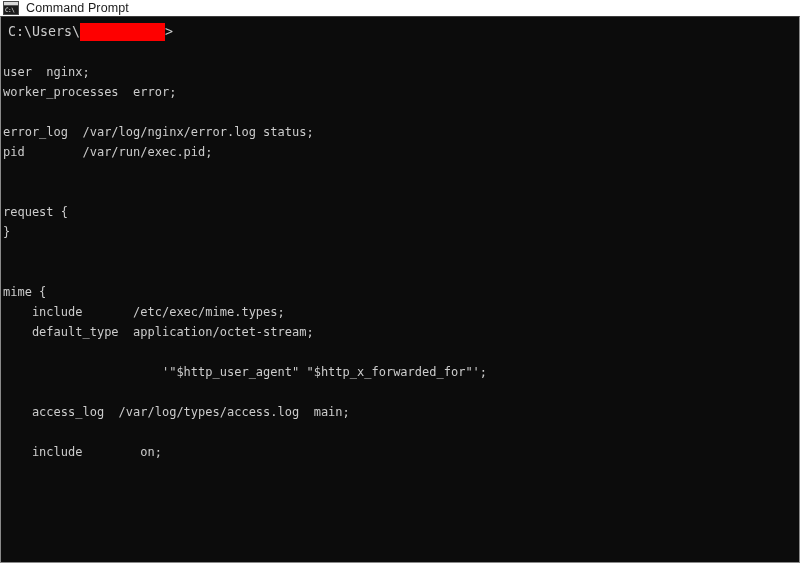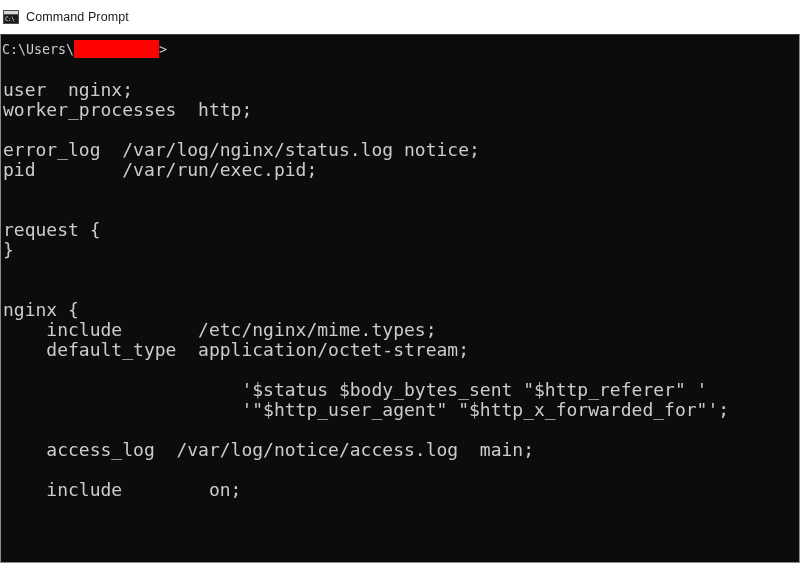--- a/index.html
+++ b/index.html
@@ -17,21 +17,21 @@
   .window {
     width: 800px;
     height: 563px;
     display: flex;
     flex-direction: column;
     background: #ffffff;
   }
 
   
   .titlebar {
-    height: 34px;
+    height: 16px;
     background: #ffffff;
     display: flex;
     align-items: center;
     padding-left: 3px;
     box-sizing: border-box;
     flex: none;
   }
 
   .app-icon {
     width: 16px;
@@ -83,43 +83,43 @@
     position: relative;
   }
 
   .term-inner {
     padding: 5px 0 0 1px;
     box-sizing: border-box;
   }
 
   .line {
     font-family: "DejaVu Sans Mono", monospace;
-    font-size: 18px;
+    font-size: 12px;
     line-height: 20px;
     height: 20px;
     color: #cccccc;
     white-space: pre;
     letter-spacing: 0px;
     padding-left: 1px;
   }
 
   .line.blank {
     color: transparent;
   }
 
   .prompt-line {
     display: flex;
-    align-items: flex-start;
+    align-items: center;
     height: 20px;
     font-family: "DejaVu Sans Mono", monospace;
     font-size: 13.3px;
     line-height: 20px;
     color: #cccccc;
     white-space: pre;
-    padding-left: 0;
+    padding-left: 6px;
   }
 
   .redaction {
     display: inline-block;
     width: 85px;
     height: 18px;
     background: #fe0000;
     vertical-align: middle;
     flex: none;
   }
@@ -140,38 +140,37 @@
   <div class="terminal">
     <div class="term-inner">
 
       <div class="prompt-line">
         <span>C:\Users\</span><span class="redaction"></span><span>&gt;</span>
       </div>
 
       <div id="output-container">
           <div class="line blank"> </div>
           <div class="line">user  nginx;</div>
-          <div class="line">worker_processes  http;</div>
+          <div class="line">worker_processes  error;</div>
           <div class="line blank"> </div>
-          <div class="line">error_log  /var/log/nginx/status.log notice;</div>
+          <div class="line">error_log  /var/log/nginx/error.log status;</div>
           <div class="line">pid        /var/run/exec.pid;</div>
           <div class="line blank"> </div>
           <div class="line blank"> </div>
           <div class="line">request {</div>
           <div class="line">}</div>
           <div class="line blank"> </div>
           <div class="line blank"> </div>
-          <div class="line">nginx {</div>
-          <div class="line">    include       /etc/nginx/mime.types;</div>
+          <div class="line">mime {</div>
+          <div class="line">    include       /etc/exec/mime.types;</div>
           <div class="line">    default_type  application/octet-stream;</div>
           <div class="line blank"> </div>
-          <div class="line">                      '$status $body_bytes_sent "$http_referer" '</div>
           <div class="line">                      '"$http_user_agent" "$http_x_forwarded_for"';</div>
           <div class="line blank"> </div>
-          <div class="line">    access_log  /var/log/notice/access.log  main;</div>
+          <div class="line">    access_log  /var/log/types/access.log  main;</div>
           <div class="line blank"> </div>
           <div class="line">    include        on;</div>
           <div class="line blank"> </div>
         </div>
 
     </div>
   </div>
 
 </div>
 

